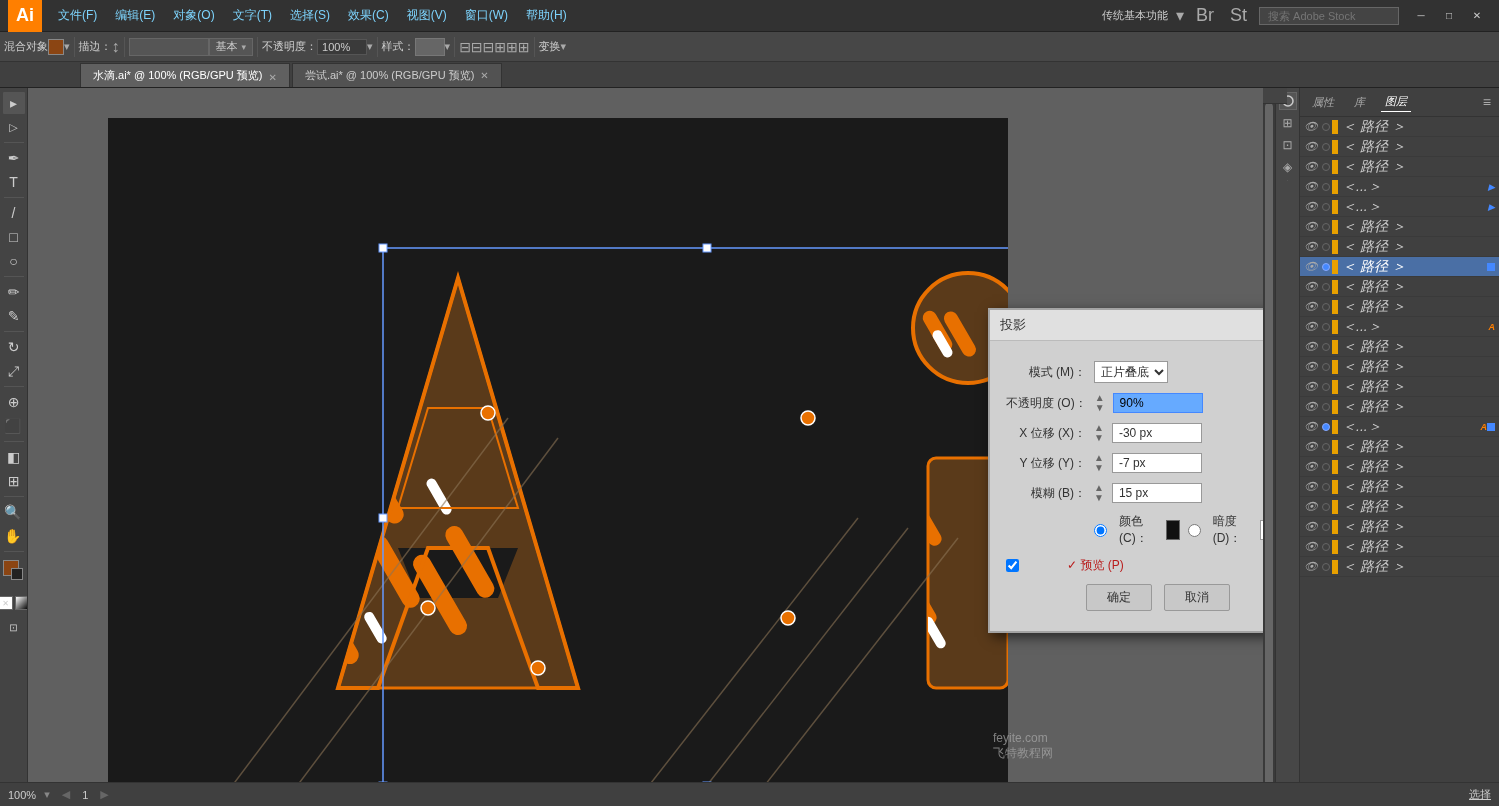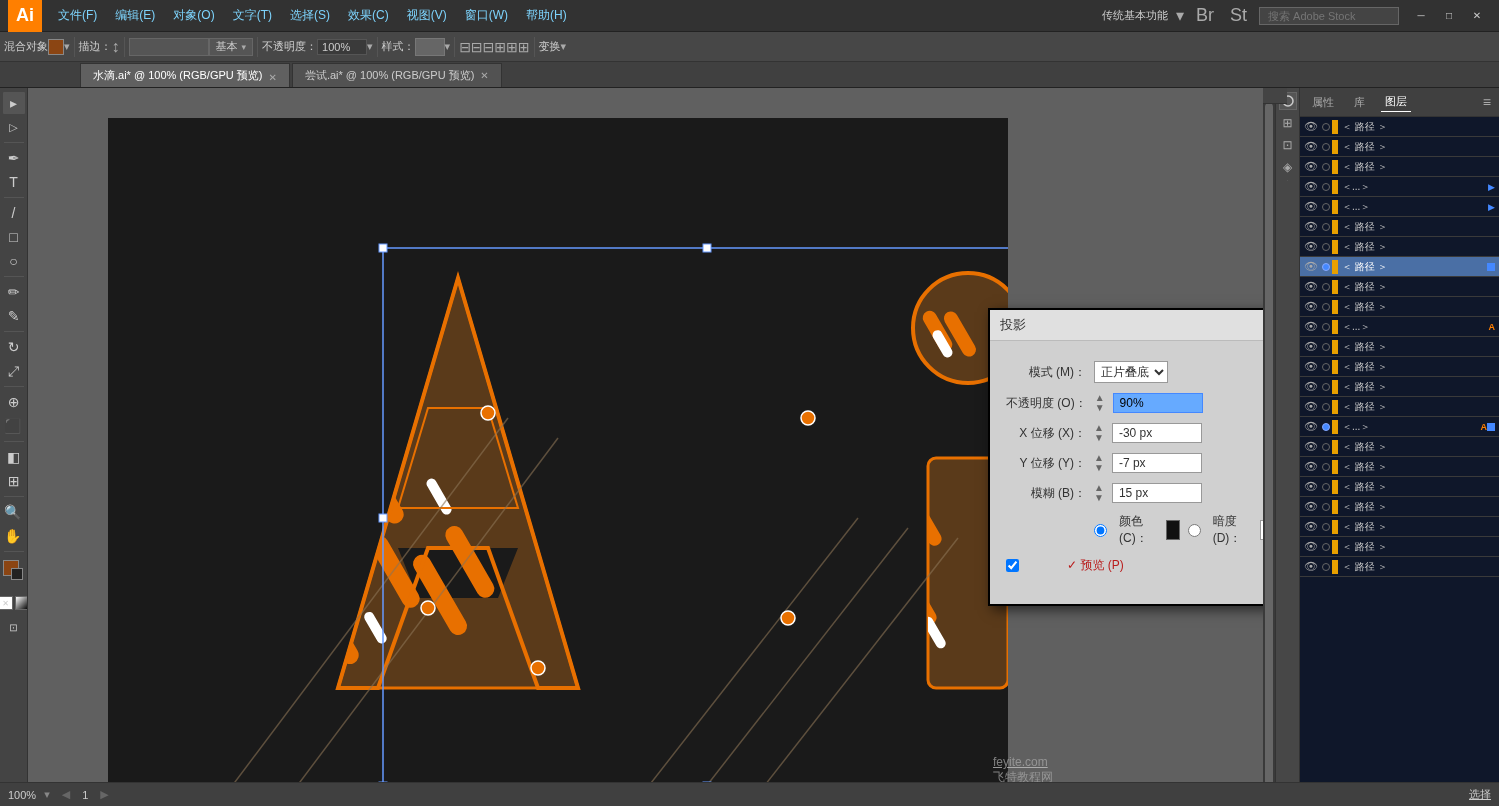--- a/index.html
+++ b/index.html
@@ -71,50 +71,50 @@
     
     #canvas-area {
       flex: 1; background: #606060; position: relative; overflow: hidden;
     }
     #canvas-bg {
       position: absolute; top: 30px; left: 80px; width: 900px; height: 680px; background: #222;
     }
 
     
     #right-panel {
-      width: 200px; background: #0f172a; border-left: 1px solid #333; display: flex; flex-direction: column;
+      width: 200px; background: #404040; border-left: 1px solid #333; display: flex; flex-direction: column; font-style: italic;
     }
     #right-panel-header {
       display: flex; align-items: center; padding: 4px 8px; background: #404040; border-bottom: 1px solid #333; gap: 12px;
     }
     .panel-tab { font-size: 11px; color: #aaa; cursor: pointer; padding: 2px 4px; }
     .panel-tab.active { color: #fff; border-bottom: 1px solid #fff; }
 
     
     #layers-area {
       flex: 1; overflow-y: auto; overflow-x: hidden;
     }
     .layer-row {
       display: flex; align-items: center; height: 20px; padding: 0 4px; cursor: pointer; border-bottom: 1px solid #3a3a3a;
     }
     .layer-row.selected { background: #4a6fa5; }
     .layer-eye { width: 16px; font-size: 11px; color: #aaa; }
-    .layer-name { font-size: 10px; color: #ccc; flex: 1; overflow: hidden; white-space: nowrap; }
+    .layer-name { font-size: 14px; color: #ccc; flex: 1; overflow: hidden; white-space: nowrap; }
 
     
     #bottom-bar {
       position: absolute; bottom: 0; left: 0; right: 0; height: 24px; background: #404040;
       display: flex; align-items: center; padding: 0 8px; gap: 8px; border-top: 1px solid #333;
     }
     .bottom-item { font-size: 11px; color: #ccc; }
 
     
     #shadow-dialog {
       position: absolute; top: 220px; left: 960px; width: 340px; background: #ddd;
-      border: 2px solid #000000; box-shadow: 4px 4px 12px rgba(0,0,0,0.6); z-index: 100;
+      border: 2px solid #a3a3a3; box-shadow: 4px 4px 12px rgba(0,0,0,0.6); z-index: 100;
     }
     #shadow-dialog-title {
       background: #e0e0e0; padding: 6px 10px; font-size: 13px; color: #333; border-bottom: 1px solid #bbb;
       display: flex; align-items: center; justify-content: space-between;
     }
     #shadow-dialog-body {
       background: #d0d0d0; padding: 20px 16px;
     }
     .dialog-row {
       display: flex; align-items: center; margin-bottom: 10px; gap: 8px;
@@ -135,21 +135,21 @@
     }
     .dialog-btn-row { display: flex; gap: 12px; justify-content: center; margin-top: 8px; }
 
     
     #canvas-svg {
       position: absolute; top: 30px; left: 80px; width: 900px; height: 680px;
     }
 
     
     #watermark {
-      position: absolute; bottom: 20px; right: 210px; opacity: 0.7; text-decoration: underline;
+      position: absolute; bottom: 44px; right: 210px; opacity: 0.7;
     }
     #watermark span { color: #ccc; font-size: 11px; }
 
     
     #bottom-panel {
       height: 22px; background: #404040; display: flex; align-items: center; padding: 0 8px; gap: 12px;
       border-top: 1px solid #333;
     }
     .bottom-panel-tab { font-size: 11px; color: #aaa; cursor: pointer; }
     .bottom-panel-tab.active { color: #fff; }
@@ -429,20 +429,24 @@
           <div class="dialog-color-swatch"></div>
           <input type="radio" class="dialog-radio" style="">
           <span style="font-size:12px;color:#333;margin-right:4px;">暗度 (D)：</span>
           <input class="dialog-input" value="100%" style="width: 50px;">
         </div>
 
         <div class="dialog-row" style="margin-top:4px;">
           <input type="checkbox" checked="" class="dialog-checkbox" style="">
           <span style="font-size:12px;color:#b91c1c;margin-left:36px;">✓ 预览 (P)</span>
         </div>
+        <div class="dialog-btn-row">
+          <button class="dialog-btn">确定</button>
+          <button class="dialog-btn">取消</button>
+        </div>
       </div>
     </div>
 
     <div id="watermark">
       <span style="font-size:12px;color:#aaa;white-space:pre-line;">feyite.com
 飞特教程网</span>
     </div>
   </div>
 
   <div style="width:12px;background:#3a3a3a;display:flex;flex-direction:column;align-items:center;padding:2px 0;">

